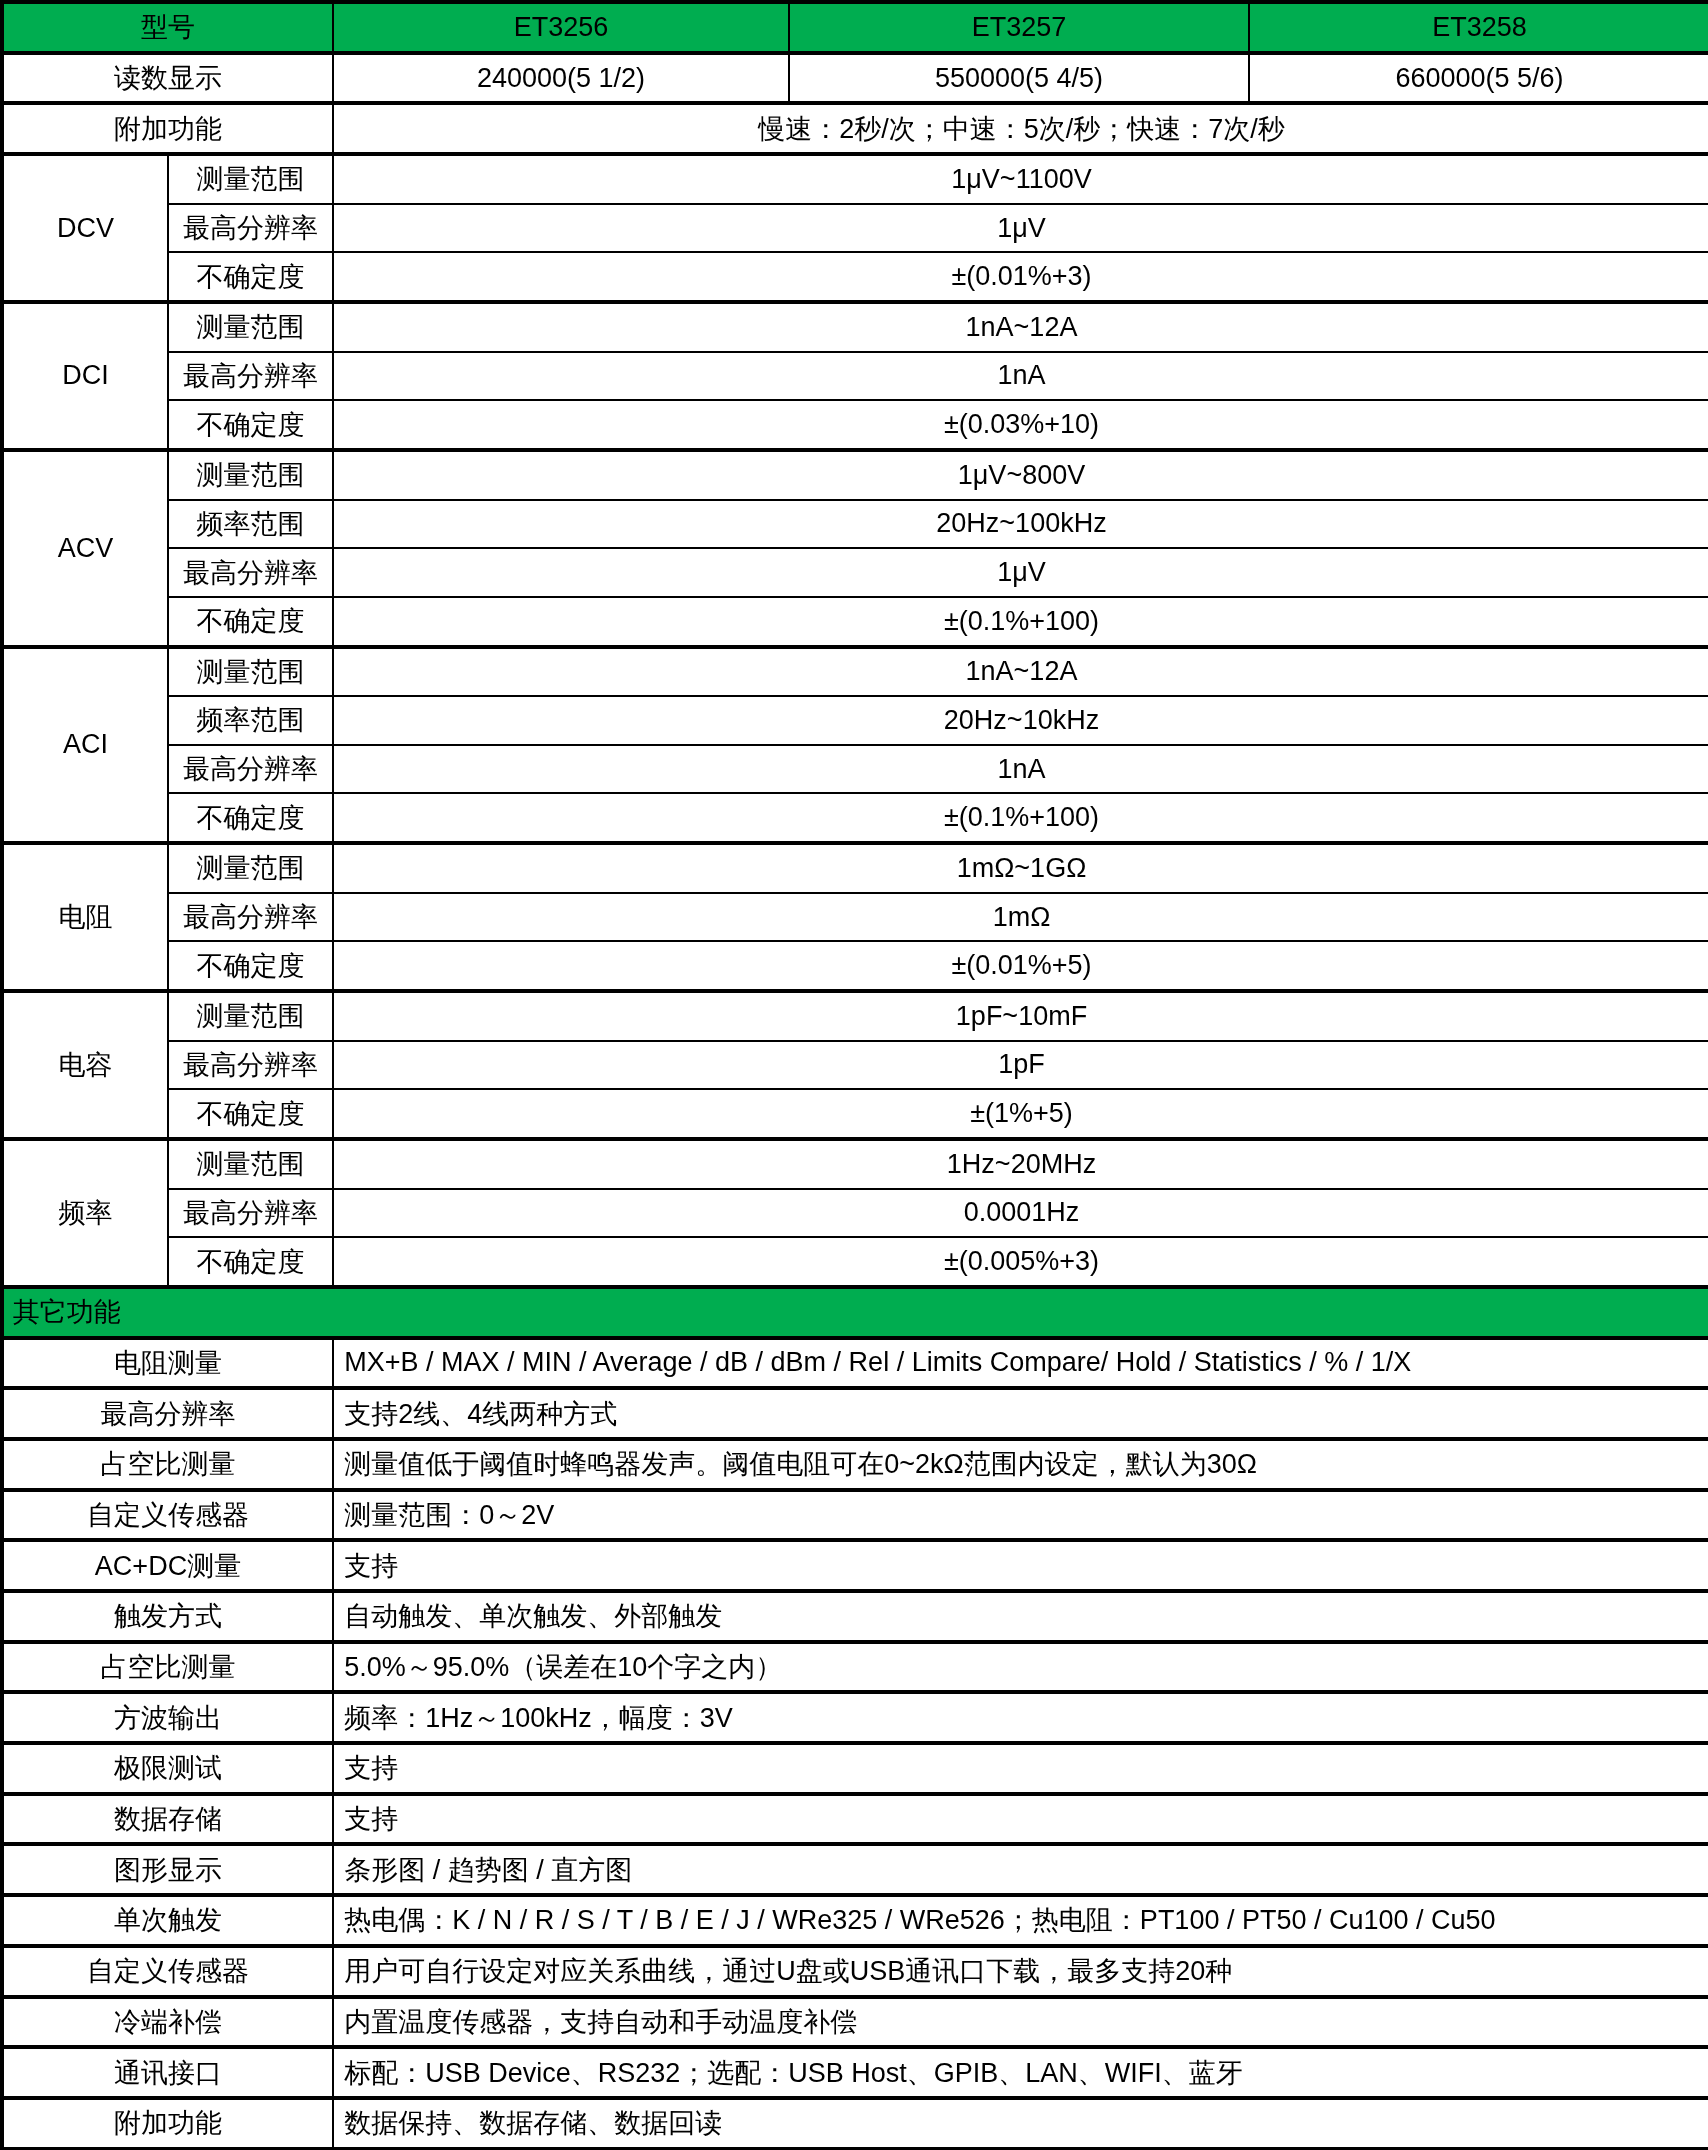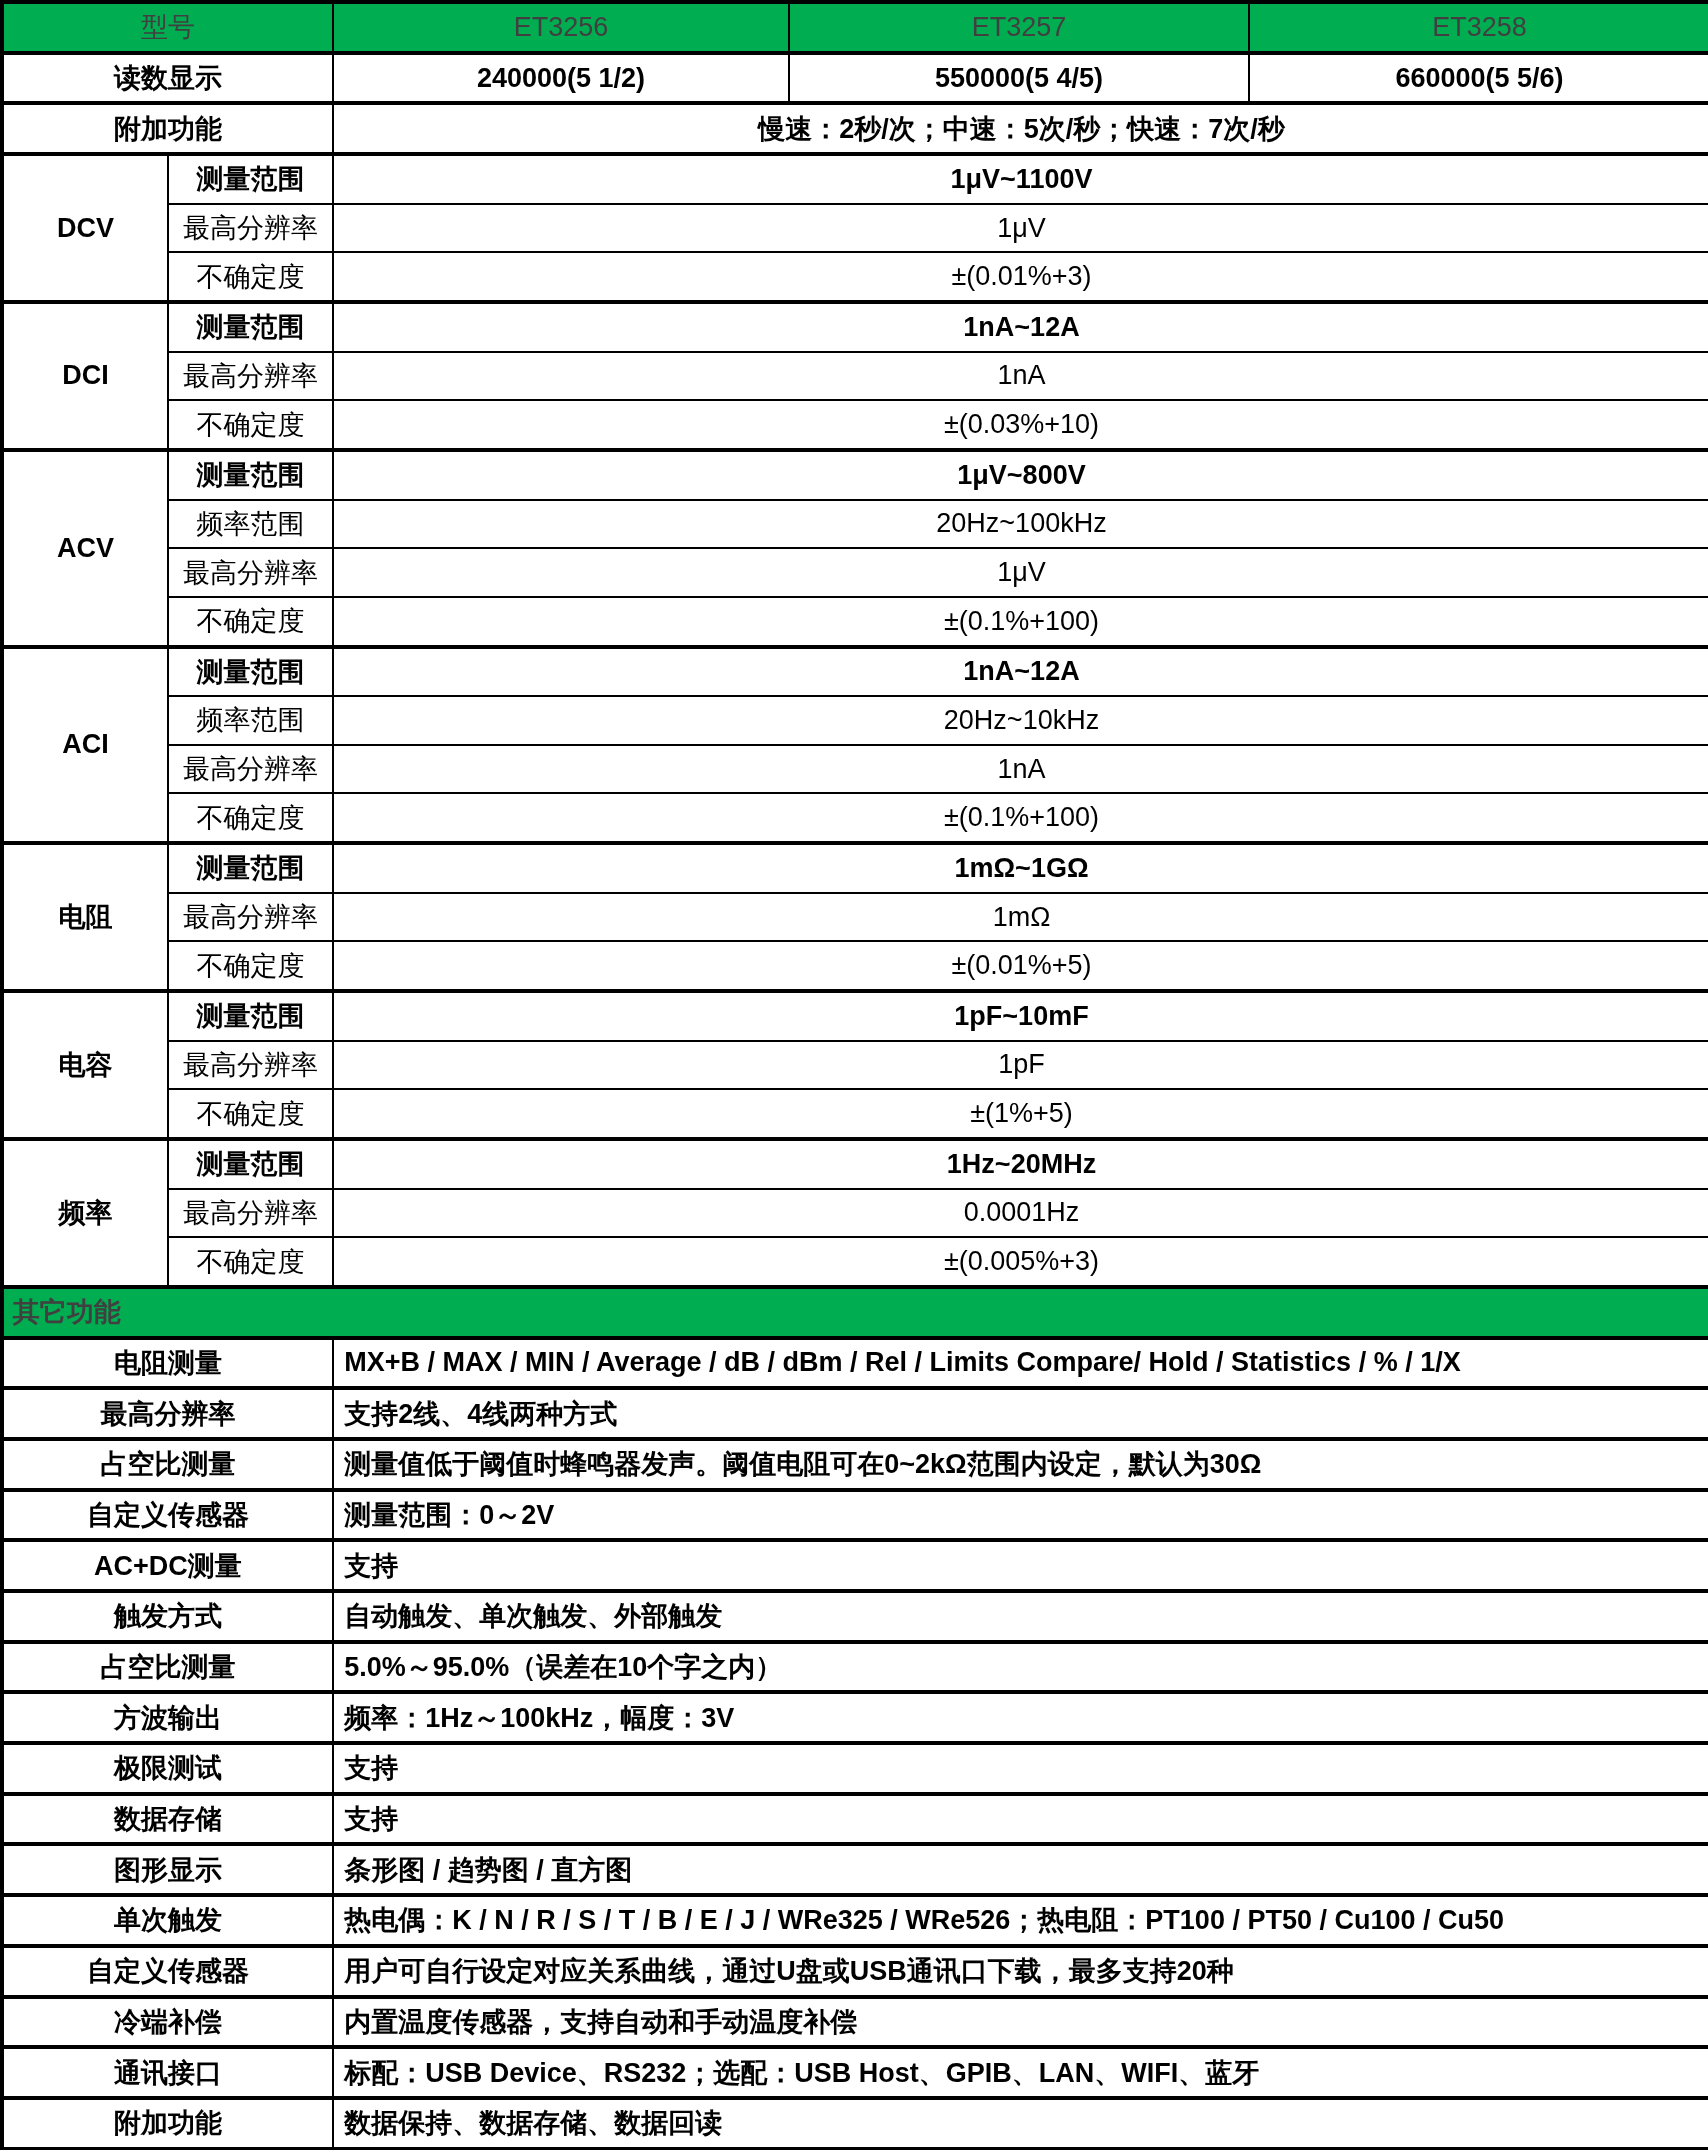--- a/index.html
+++ b/index.html
@@ -13,22 +13,22 @@
     width:1708px;height:2151px;
     border:4.4px solid #000;
   }
   td,th{
     border:2.2px solid #000;
     font-size:27px;font-weight:400;
     text-align:center;vertical-align:middle;
     padding:0;overflow:hidden;white-space:nowrap;
     height:45px;
   }
-  tr.sec>td,tr.sec>th{border-top-width:4.4px;font-weight:bold;}
-  .g{background:#00AD50;color:#404040;}
+  tr.sec>td,tr.sec>th{border-top-width:4.4px;}
+  .g{background:#00AD50;color:#000000;}
   .band{text-align:left;padding-left:8.7px;}
   .lv{text-align:left;padding-left:10.2px;}
 </style>
 </head>
 <body>
 
 <table class="spec">
   <colgroup>
     <col style="width:166px">
       <col style="width:165px">

